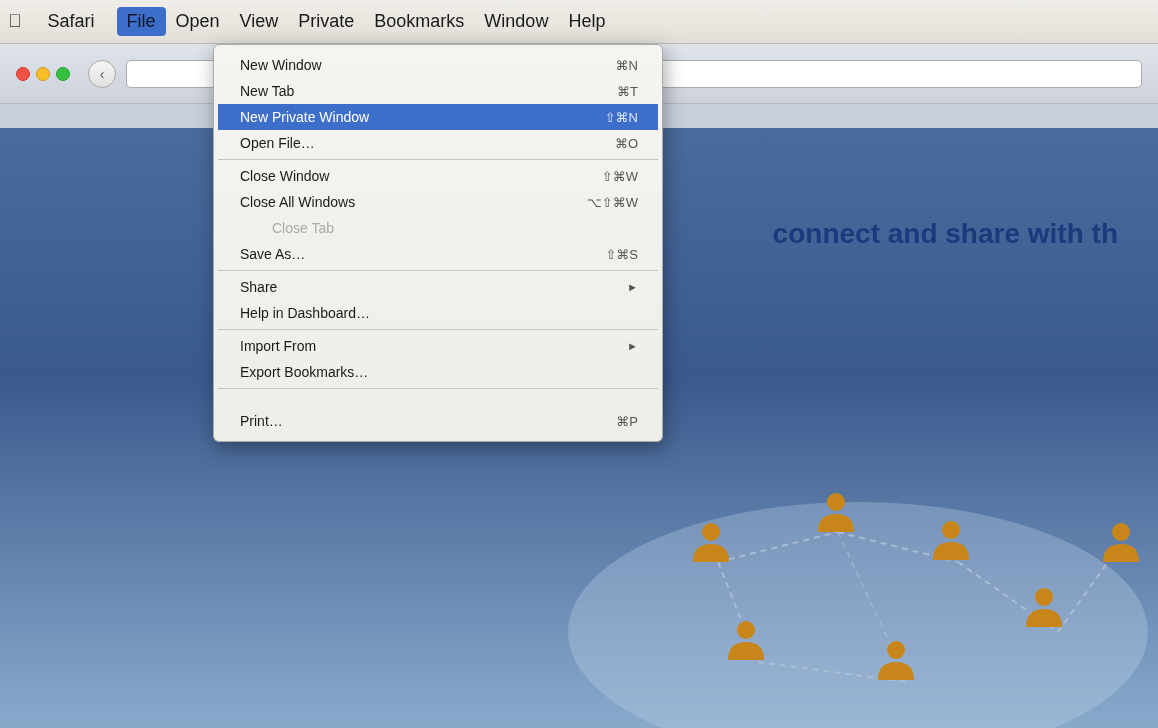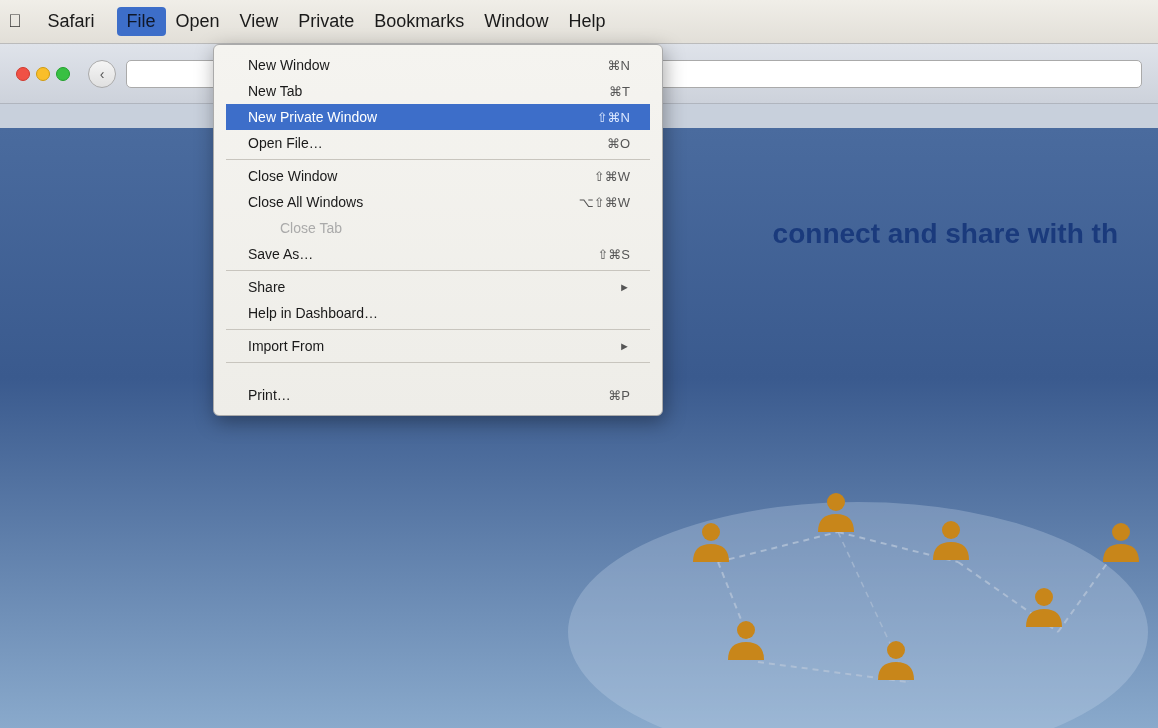--- a/index.html
+++ b/index.html
@@ -125,21 +125,21 @@
       left: 213px;
       z-index: 200;
     }
 
     .dropdown-menu {
       width: 450px;
       background: linear-gradient(to bottom, #f5f4f0, #eeede8);
       border: 1px solid #aaa;
       border-radius: 6px;
       box-shadow: 2px 6px 20px rgba(0,0,0,0.35);
-      padding: 4px 12px;
+      padding: 4px 4px;
       overflow: hidden;
     }
 
     .menu-section {
       padding: 3px 0;
       border-bottom: 1px solid #c8c5be;
     }
 
     .menu-section:last-child {
       border-bottom: none;
@@ -310,20 +310,24 @@
         <span>Help in Dashboard…</span>
         <span class="shortcut"></span>
       </div>
     </div>
 
     <div class="menu-section">
       <div class="dropdown-item">
         <span>Import From</span>
         <span class="arrow">►</span>
       </div>
+      <div class="dropdown-item">
+        <span>Export Bookmarks…</span>
+        <span class="shortcut"></span>
+      </div>
     </div>
 
     <div class="menu-section">
       <div class="dropdown-item">
         <span>Print…</span>
         <span class="shortcut">⌘P</span>
       </div>
     </div>
 
   </div>

